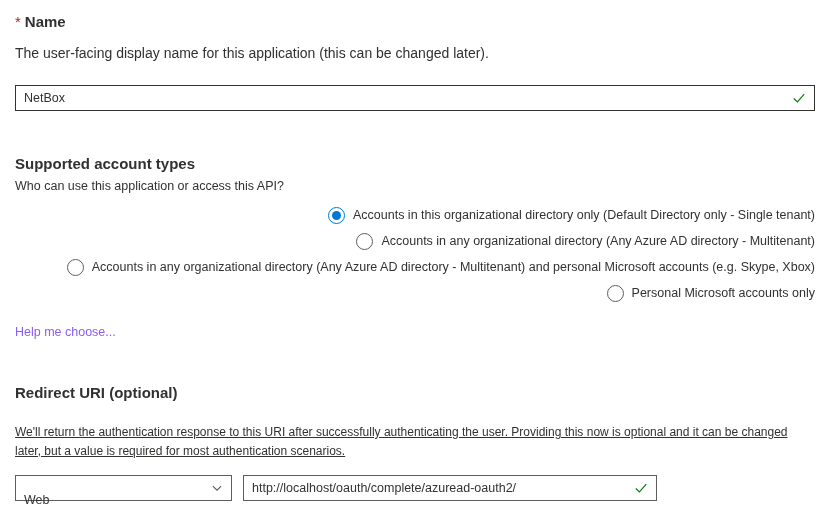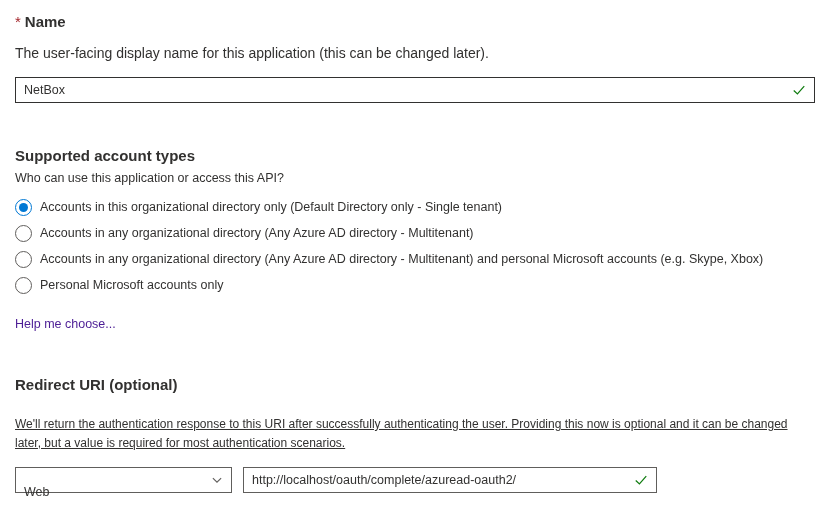--- a/index.html
+++ b/index.html
@@ -10,21 +10,21 @@
     font-family: "Liberation Sans", sans-serif;
   }
   .page { padding: 10px 14px 0 15px; }
 
   .field-label { font-size: 15px; font-weight: 700; line-height: 20px; margin-top: 2px; }
   .required-star { color: #a4262c; margin-right: 4px; font-weight: 400; }
 
   .desc { font-size: 14px; line-height: 19px; margin-top: 12px; color: #323130; }
 
   .input-box {
-    margin-top: 14px;
+    margin-top: 22px;
     height: 24px;
     border: 1px solid #323130;
     display: flex; align-items: center;
     background: #fff;
     box-sizing: content-box;
   }
   .input-box input {
     flex: 1; height: 100%;
     border: none; outline: none; background: transparent;
     font-family: "Liberation Sans", sans-serif;
@@ -33,38 +33,38 @@
   }
   .valid-check { flex: 0 0 auto; margin-right: 8px; display: flex; align-items: center; }
 
   .section-title { font-size: 15px; font-weight: 700; line-height: 20px; margin-top: 43px; }
 
   .question { font-size: 12.5px; margin-top: 5px; }
 
   .radio-group { margin-top: 9px; }
   .radio-row {
     display: flex; align-items: center;
-    height: 26px; cursor: pointer; white-space: nowrap;
+    height: 26px; cursor: pointer; white-space: nowrap; justify-content: flex-end;
   }
   .radio-circle {
     width: 17px; height: 17px; box-sizing: border-box;
     border: 1px solid #605e5c; border-radius: 50%;
     margin-right: 8px; flex: 0 0 auto;
     display: flex; align-items: center; justify-content: center;
     background: #fff;
   }
   .radio-row.selected .radio-circle { border-color: #0078d4; }
   .radio-row.selected .radio-circle::after {
     content: ""; width: 9px; height: 9px; border-radius: 50%; background: #0078d4;
   }
   .radio-label { font-size: 12.5px; color: #323130; }
 
   .help-link {
     display: inline-block; margin-top: 19px;
-    font-size: 12.5px; color: #4c1d95; text-decoration: none; cursor: pointer;
+    font-size: 12.5px; color: #8b5cf6; text-decoration: none; cursor: pointer;
   }
 
   .redirect-desc { font-size: 12px; line-height: 19px; margin-top: 20px; max-width: 806px; text-decoration: underline; }
 
   .uri-row { display: flex; gap: 11px; margin-top: 14px; }
   .platform-select {
     width: 215px; height: 24px; box-sizing: content-box;
     border: 1px solid #605e5c;
     display: flex; align-items: center; justify-content: space-between;
     padding: 0; cursor: pointer; background: #fff;

